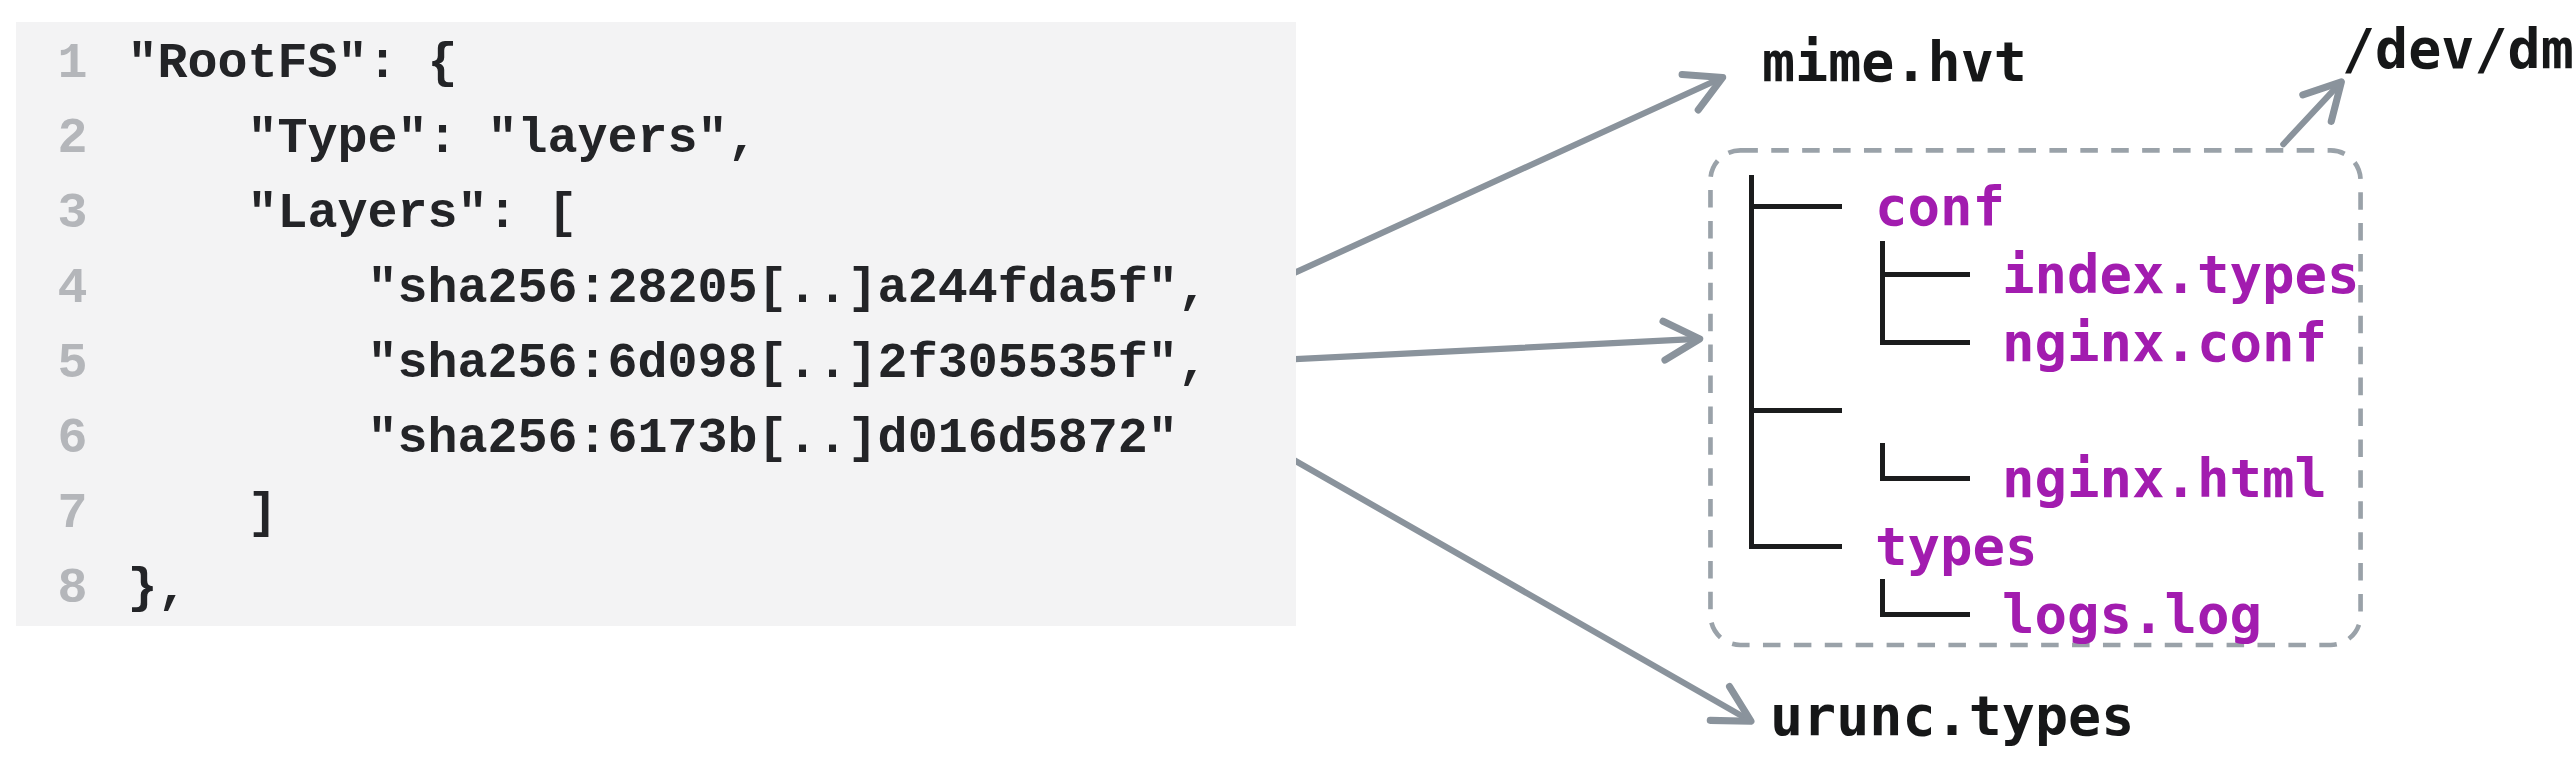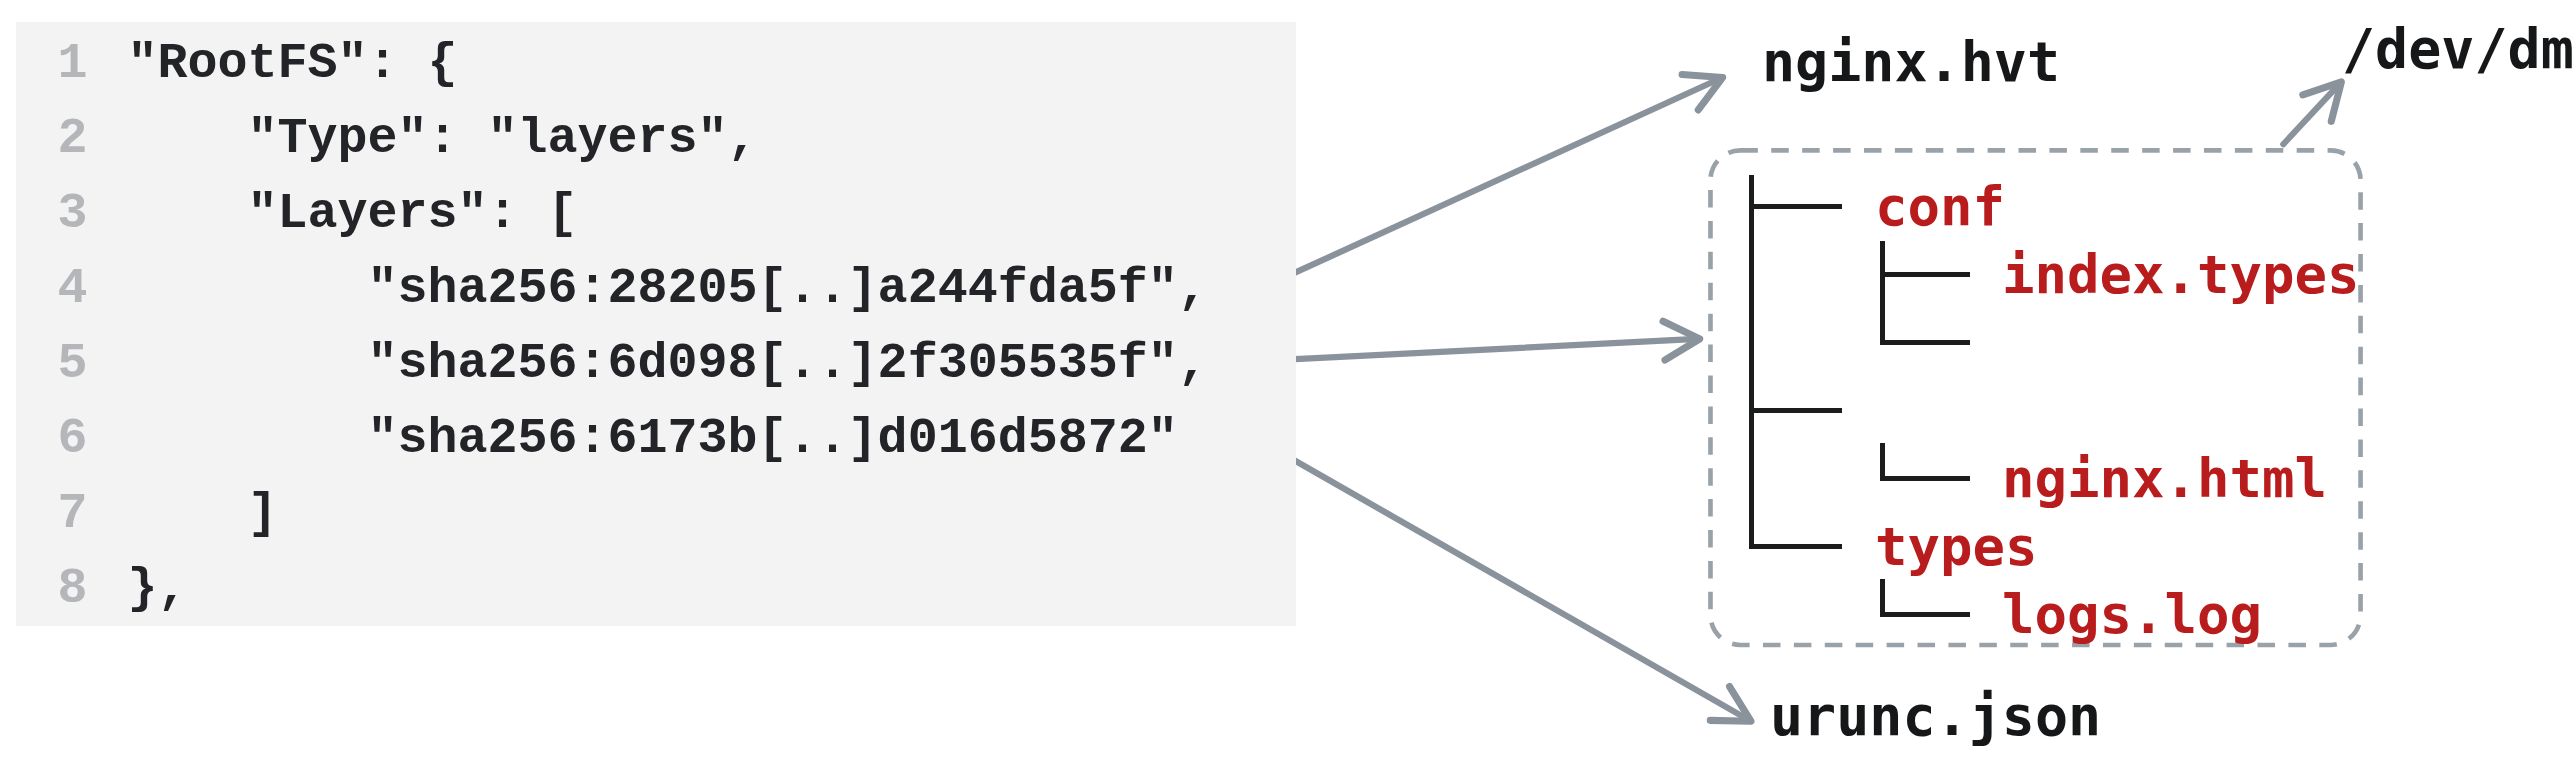--- a/index.html
+++ b/index.html
@@ -59,21 +59,21 @@
   }
   .lbl-nginx-hvt { left: 1762px; top: 31px; }
   .lbl-dev-dm10  { left: 2342px; top: 18px; }
   .lbl-urunc     { left: 1770px; top: 685px; }
   
   .tree-label {
     position: absolute;
     font-family: "DejaVu Sans Mono", monospace;
     font-size: 54px;
     font-weight: bold;
-    color: #b91c1c;
+    color: #a21caf;
     line-height: 68px;
     white-space: pre;
   }
   .t-conf  { left: 1875px; top: 173px; }
   .t-mime  { left: 2002px; top: 241px; }
   .t-nconf { left: 2002px; top: 309px; }
   .t-html  { left: 1875px; top: 377px; }
   .t-index { left: 2002px; top: 445px; }
   .t-logs  { left: 1875px; top: 513px; }
   .t-error { left: 2002px; top: 581px; }
@@ -142,36 +142,37 @@
       <span class="ln">6</span><span class="ct">        "sha256:6173b[..]d016d5872"</span>
     </div>
     <div class="code-line">
       <span class="ln">7</span><span class="ct">    ]</span>
     </div>
     <div class="code-line">
       <span class="ln">8</span><span class="ct">},</span>
     </div>
   </div>
 
-  <div class="big-label lbl-nginx-hvt">nginx.hvt</div>
+  <div class="big-label lbl-nginx-hvt">mime.hvt</div>
   <div class="big-label lbl-dev-dm10">/dev/dm-10</div>
-  <div class="big-label lbl-urunc">urunc.json</div>
+  <div class="big-label lbl-urunc">urunc.types</div>
 
   <div class="conn c-trunk"></div>
   <div class="conn c-br-conf"></div>
   <div class="conn c-br-html"></div>
   <div class="conn c-br-logs"></div>
   <div class="conn c-sub-conf"></div>
   <div class="conn c-br-mime"></div>
   <div class="conn c-br-nconf"></div>
   <div class="conn c-sub-html"></div>
   <div class="conn c-br-index"></div>
   <div class="conn c-sub-logs"></div>
   <div class="conn c-br-error"></div>
 
   <div class="tree-label t-conf">conf</div>
   <div class="tree-label t-mime">index.types</div>
+  <div class="tree-label t-nconf">nginx.conf</div>
   <div class="tree-label t-index">nginx.html</div>
   <div class="tree-label t-logs">types</div>
   <div class="tree-label t-error">logs.log</div>
 
 </div>
 
 
 </body></html>

